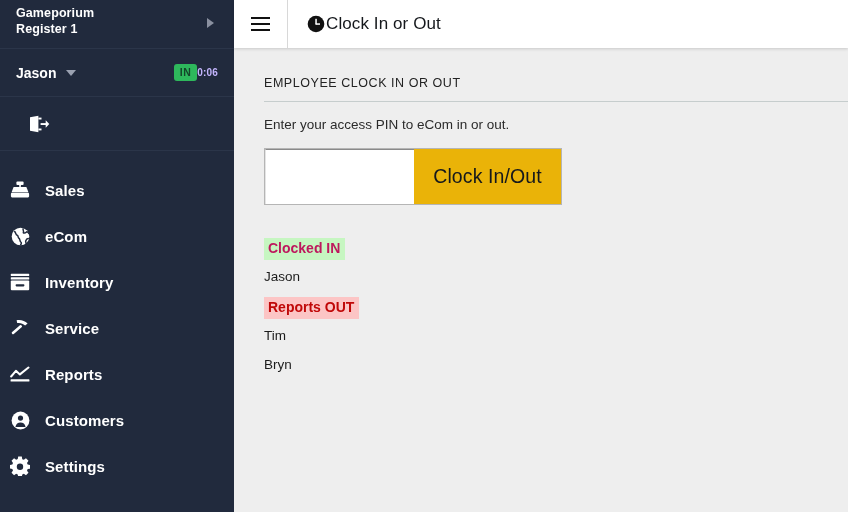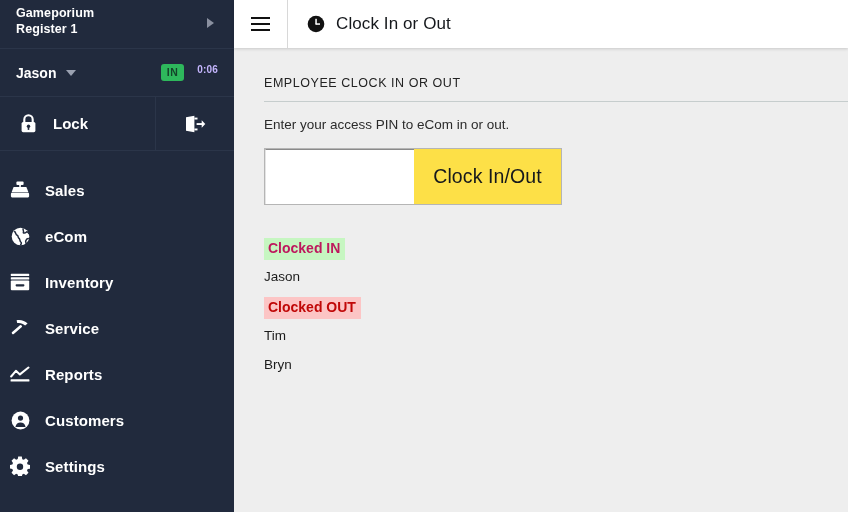--- a/index.html
+++ b/index.html
@@ -66,21 +66,22 @@
   .user-caret {
     margin-left: 10px;
     width: 0; height: 0;
     border-left: 5px solid transparent;
     border-right: 5px solid transparent;
     border-top: 6px solid #9aa1b1;
   }
   .status-wrap {
     margin-left: auto;
     display: flex;
-    gap: 13px;
+    align-items: center;
+    gap: 0;
   }
   .status-badge {
     background: #2eb85c;
     color: #14452a;
     font-size: 10.5px;
     font-weight: bold;
     border-radius: 3px;
     padding: 3px 6px 3px 6px;
     line-height: 11px;
     letter-spacing: .4px;
@@ -175,21 +176,21 @@
     background: #111111;
   }
   .topbar-divider {
     width: 1px;
     height: 48px;
     background: #d8d8d8;
   }
   .topbar-title-wrap {
     display: flex;
     align-items: center;
-    gap: 11px;
+    gap: 1px;
     padding-left: 19px;
   }
   .topbar-title {
     font-size: 17px;
     color: #15181c;
     letter-spacing: .1px;
   }
 
   .content {
     flex: 1 1 auto;
@@ -232,21 +233,21 @@
     outline: none;
     font-family: "Liberation Sans", sans-serif;
     font-size: 15px;
     padding: 0 8px;
     background: #ffffff;
     color: #222222;
   }
   .clock-btn {
     flex: 1 1 auto;
     height: 100%;
-    background: #fde047;
+    background: #eab308;
     border: none;
     font-family: "Liberation Sans", sans-serif;
     font-size: 19.5px;
     color: #15181c;
     text-align: center;
     letter-spacing: .1px;
     cursor: pointer;
   }
 
   .status-list { margin-top: 33px; }
@@ -286,31 +287,20 @@
     <div class="user-row">
       <span class="user-name">Jason</span>
       <span class="user-caret"></span>
       <span class="status-wrap">
         <span class="status-badge">IN</span>
         <span class="status-timer">0:06</span>
       </span>
     </div>
 
     <div class="lock-row">
-      <div class="lock-btn">
-        <span class="nav-icon">
-          <svg width="17" height="19" viewBox="0 0 17 19">
-            <path d="M4.3 8V5.6C4.3 3.2 6.1 1.3 8.5 1.3s4.2 1.9 4.2 4.3V8" fill="none" stroke="#ffffff" stroke-width="2.1"></path>
-            <rect x="1.6" y="8" width="13.8" height="10.2" rx="1.6" fill="#ffffff"></rect>
-            <circle cx="8.5" cy="12.3" r="1.7" fill="#212a3d"></circle>
-            <rect x="7.7" y="12.5" width="1.6" height="3.4" fill="#212a3d"></rect>
-          </svg>
-        </span>
-        <span class="lock-label">Lock</span>
-      </div>
       <div class="logout-btn">
         <span>
           <svg width="22" height="18" viewBox="0 0 22 18">
             <path d="M2 2.3 L10.4 0.8 V17.2 L2 15.7 Z" fill="#ffffff"></path>
             <rect x="10.4" y="2.6" width="3.1" height="1.9" fill="#ffffff"></rect>
             <rect x="10.4" y="13.5" width="3.1" height="1.9" fill="#ffffff"></rect>
             <rect x="12.6" y="8.1" width="7.2" height="1.9" fill="#ffffff"></rect>
             <path d="M17.7 5.3 L21.3 9 L17.7 12.7 Z" fill="#ffffff"></path>
           </svg>
         </span>
@@ -433,21 +423,21 @@
       </div>
 
       <div class="status-list">
 
         <div class="group-in">
           <div class="group-badge in">Clocked IN</div>
           <div class="person-name">Jason</div>
         </div>
 
         <div class="group-out">
-          <div class="group-badge out">Clocked OUT</div>
+          <div class="group-badge out">Reports OUT</div>
           <div class="person-name">Tim</div>
           <div class="person-name">Bryn</div>
         </div>
 
       </div>
     </div>
   </div>
 </div>
 
 </body></html>

